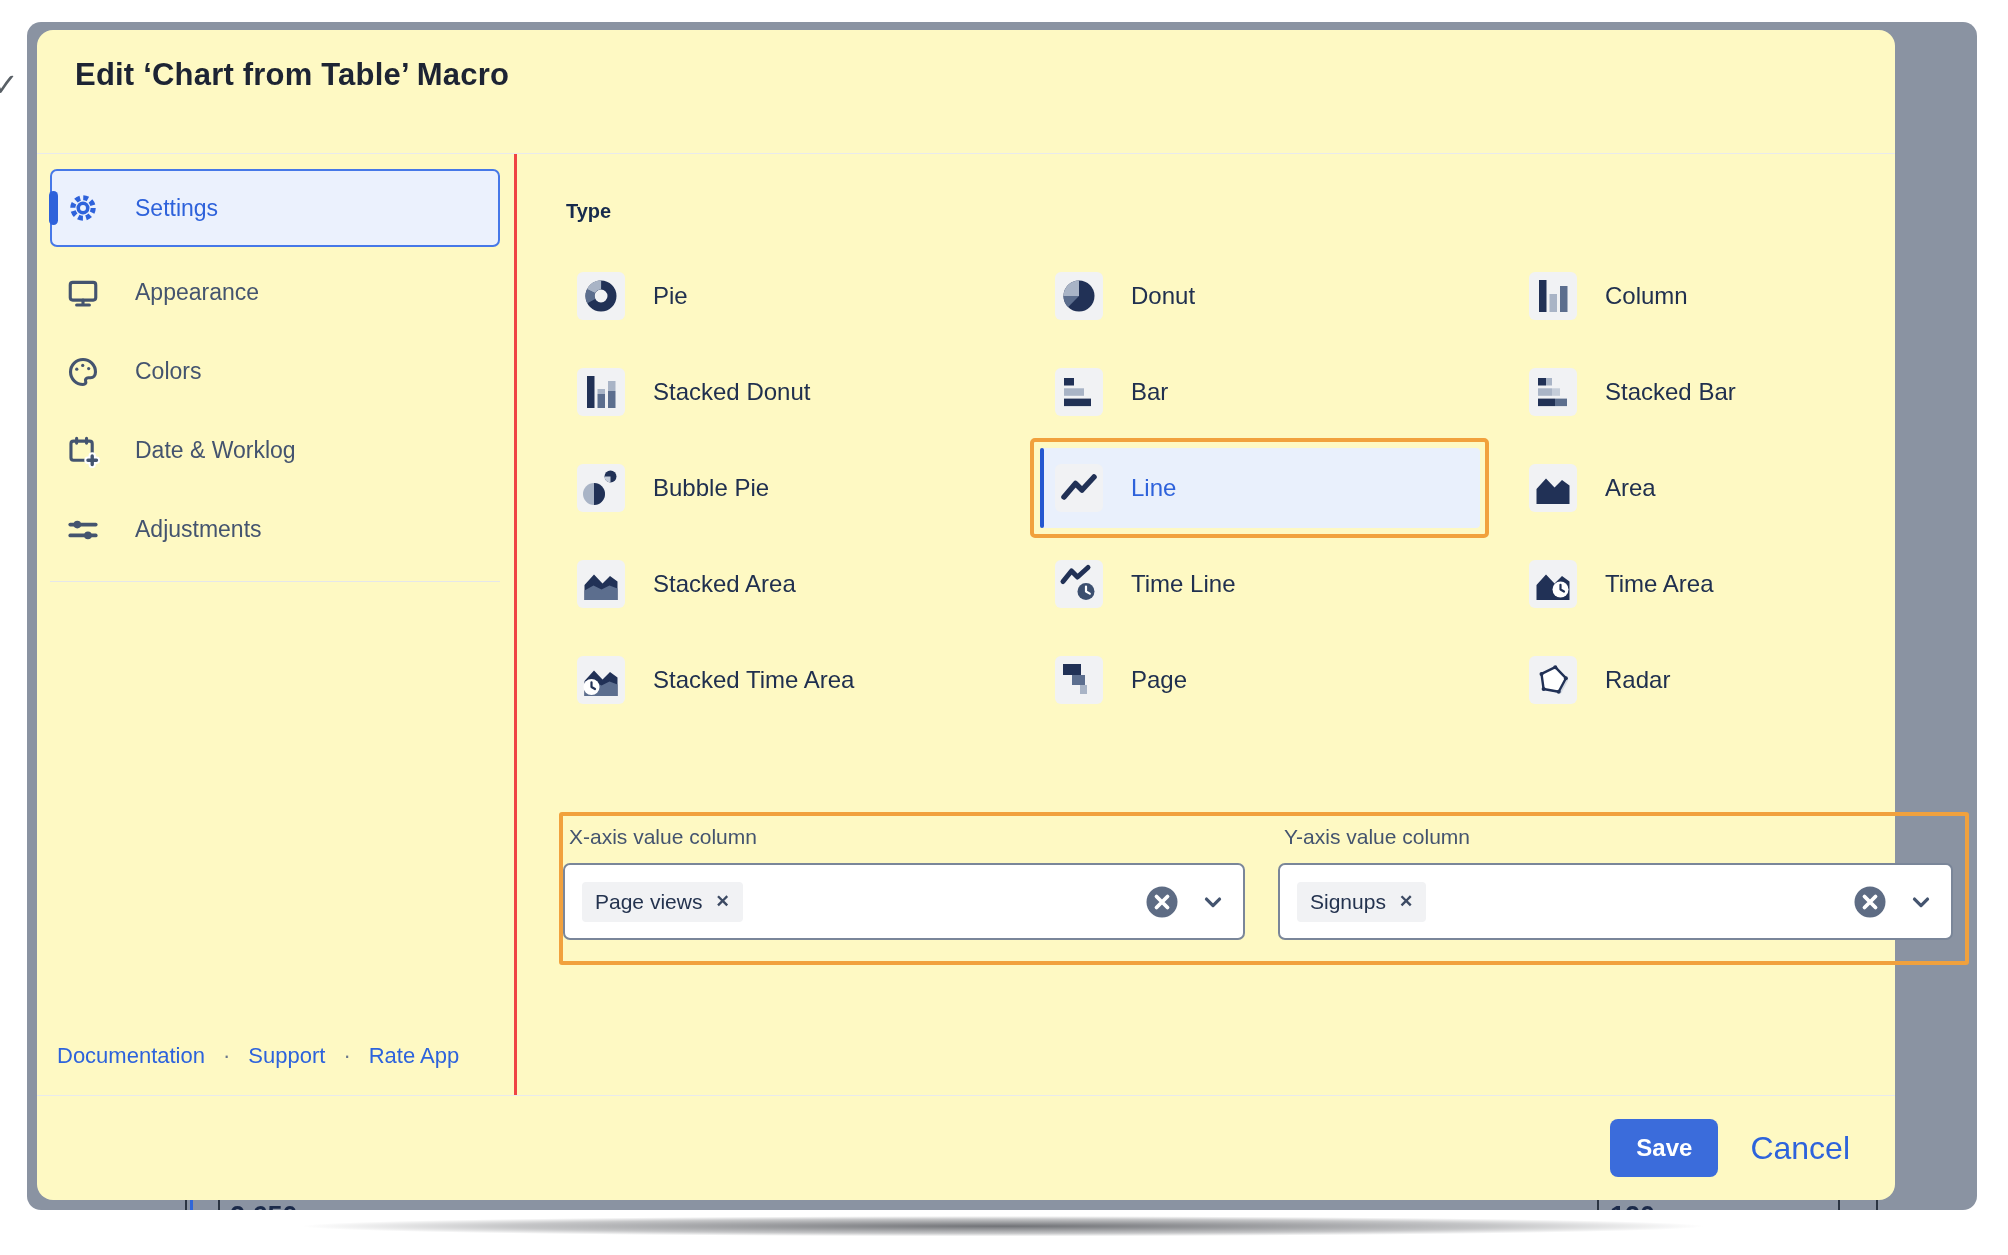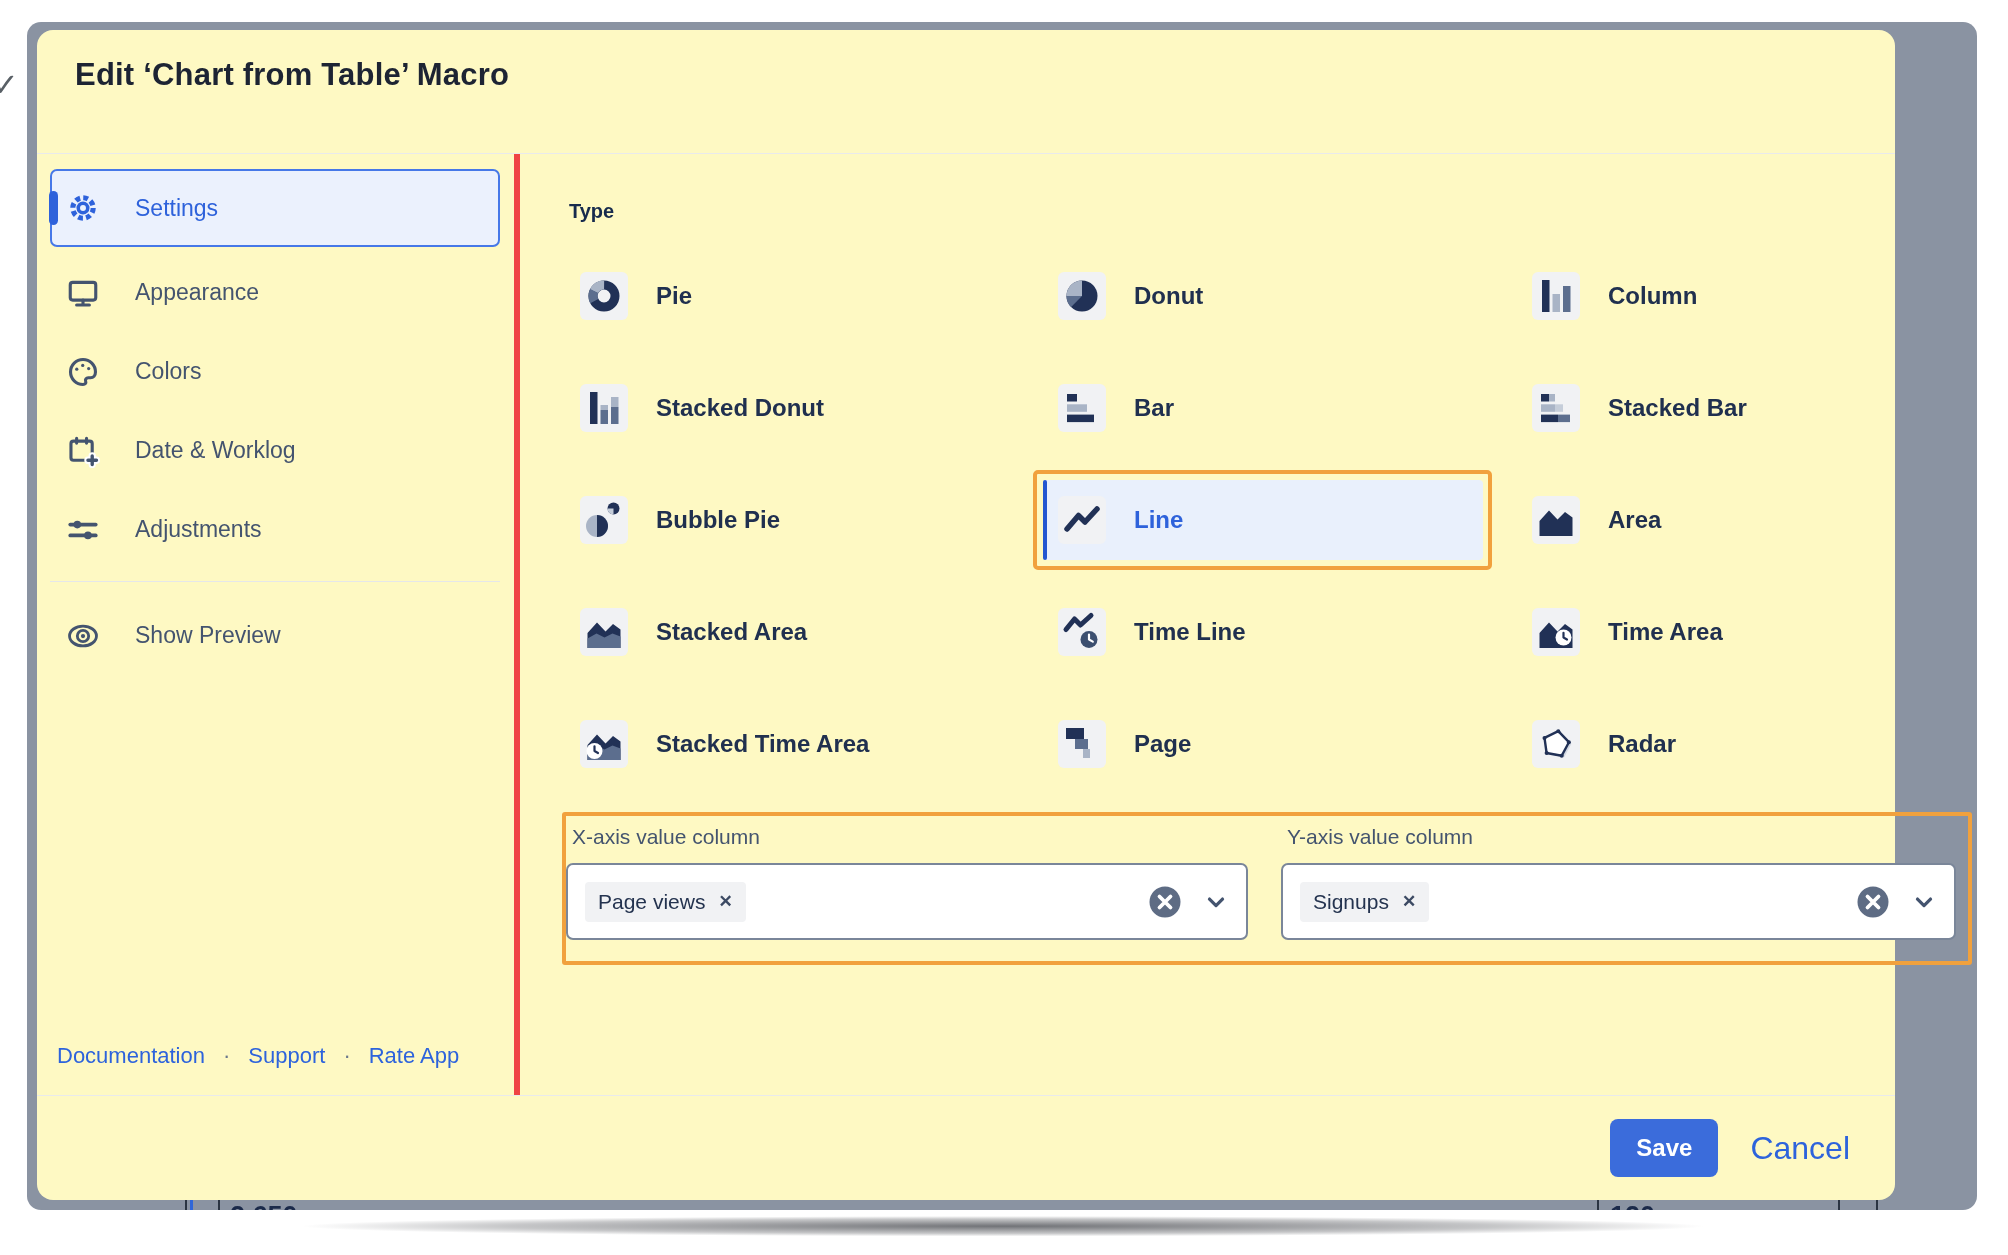--- a/index.html
+++ b/index.html
@@ -28,23 +28,23 @@
            padding-left:14px;position:relative;color:#2e62db;}
   .sb-item .sb-ico{width:34px;height:34px;flex:0 0 34px;display:flex;align-items:center;justify-content:center;}
   .sb-item svg{width:34px;height:34px;}
   .notch{position:absolute;left:-3px;top:50%;transform:translateY(-50%);width:9px;height:34px;border-radius:5px;background:#2e62db;}
   .sb-divider{height:1px;background:#e5e7ea;margin:12px 13px 14px;}
   .sb-links{position:absolute;left:20px;bottom:26px;display:flex;align-items:center;gap:18px;font-size:22px;}
   .sb-links a{color:#2d63dc;text-decoration:none;cursor:pointer;}
   .dot-sep{color:#6b778c;font-size:22px;}
 
   
-  .main{position:absolute;left:477px;top:124px;width:1461px;height:941px;border-left:6px solid #ef4444;box-sizing:border-box;}
+  .main{position:absolute;left:477px;top:124px;width:1461px;height:941px;border-left:3px solid #ef4444;box-sizing:border-box;}
   .type-label{position:absolute;left:49px;top:46px;font-size:20px;font-weight:700;color:#172b4d;}
-  .ct-grid{position:absolute;left:45px;top:102px;display:grid;grid-template-columns:478px 474px 442px;grid-auto-rows:80px;row-gap:32px;font-weight:bold;}
+  .ct-grid{position:absolute;left:45px;top:102px;display:grid;grid-template-columns:478px 474px 442px;grid-auto-rows:80px;row-gap:16px;}
   .ct-cell{display:flex;align-items:center;gap:28px;padding-left:15px;font-size:24px;color:#20304f;
            position:relative;border-radius:4px;cursor:pointer;box-sizing:border-box;}
   .ct-ico{width:48px;height:48px;border-radius:6px;background:#f1f2f4;flex:0 0 48px;}
   .ct-ico svg{width:48px;height:48px;display:block;}
   .ct-cell.selected{background:#e9f0fc;color:#2e62db;width:440px;}
   .ct-cell.selected::before{content:"";position:absolute;left:0;top:0;bottom:0;width:4px;background:#2457d0;border-radius:2px;}
   .ct-cell.annotated::after{content:"";position:absolute;left:-10px;top:-10px;right:-9px;bottom:-10px;
            border:4px solid #f1a13d;border-radius:5px;pointer-events:none;}
 
   
@@ -264,30 +264,20 @@
             <div class="sb-item">
     <span class="sb-ico">
                 <svg>
                   <use href="#i-sliders" xlink:href="#i-sliders"></use>
                 </svg>
               </span>
     <span class="sb-label">Adjustments</span>
   </div>
           </nav>
         <div class="sb-divider"></div>
-        <nav id="sb-secondary">
-            <div class="sb-item">
-    <span class="sb-ico">
-                <svg>
-                  <use href="#i-eye" xlink:href="#i-eye"></use>
-                </svg>
-              </span>
-    <span class="sb-label">Show Preview</span>
-  </div>
-          </nav>
         <div class="sb-links" id="sb-links">
             <a>Documentation</a>
             <span class="dot-sep">·</span>
             <a>Support</a>
             <span class="dot-sep">·</span>
             <a>Rate App</a>
           </div>
       </aside>
 
       <main class="main">

